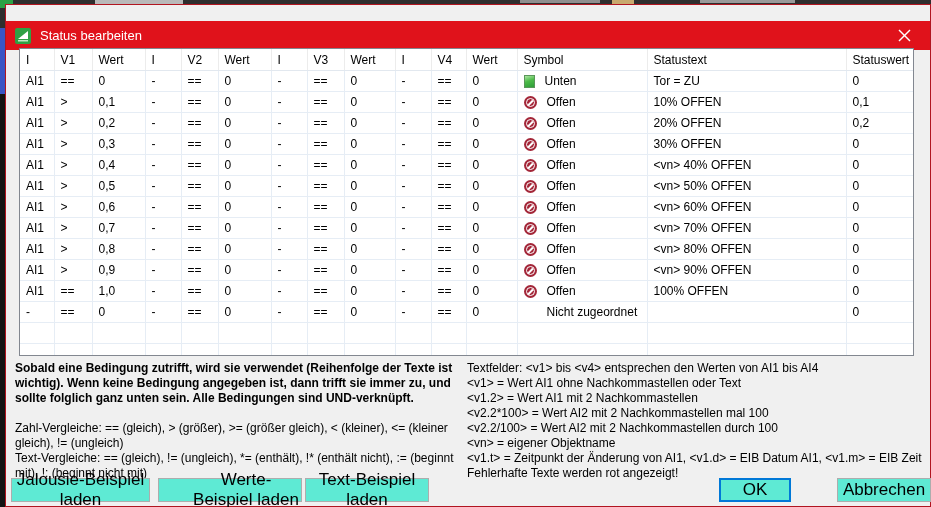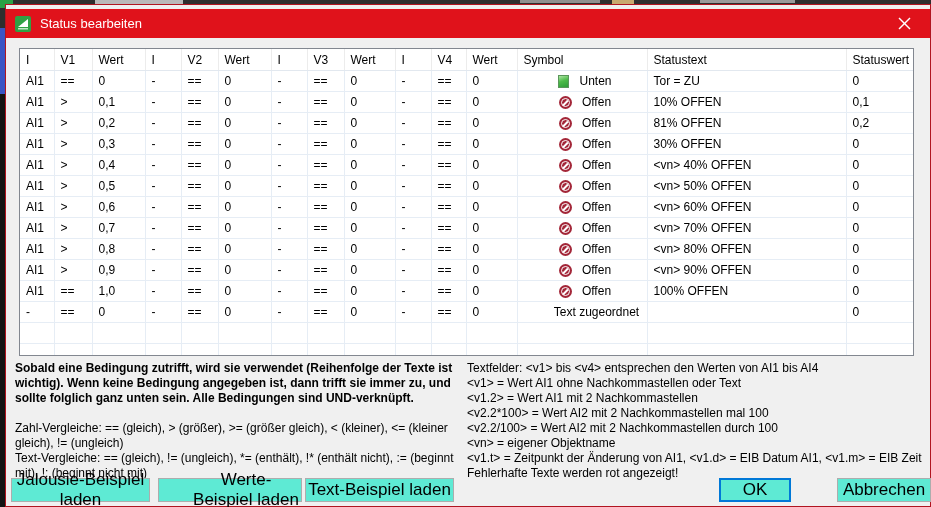--- a/index.html
+++ b/index.html
@@ -16,21 +16,21 @@
   .frag.gray2{left:520px;top:0;width:80px;height:3px;background:#8f8f8f;}
   .frag.gray3{left:700px;top:0;width:95px;height:3px;background:#9a9a9a;}
   .frag.blue{left:0;top:28px;width:5px;height:66px;background:#3a55c5;}
   .frag.dark{left:0;top:94px;width:5px;height:413px;background:#141414;}
 
   .dialog{
     position:absolute;left:5px;top:4px;width:926px;height:503px;
     background:#F0F0F0;border:1px solid #B11520;box-sizing:border-box;
   }
   .titlebar{
-    position:absolute;left:0;top:4px;right:0;height:29px;background:#E0121B;
+    position:absolute;left:0;top:16px;right:0;height:29px;background:#E0121B;
     display:flex;align-items:center;padding-left:9px;box-sizing:border-box;
   }
   .app-icon{width:16px;height:16px;display:inline-block;flex:0 0 auto;}
   .title{color:#ffffff;font-size:13px;margin-left:9px;white-space:nowrap;}
   .close-btn{
     position:absolute;right:6px;top:0;width:40px;height:29px;
     display:flex;align-items:center;justify-content:center;cursor:pointer;
   }
 
   .table-wrap{
@@ -42,21 +42,21 @@
     font-weight:normal;text-align:left;height:21px;padding:0 0 0 6px;
     border-right:1px solid #ececec;border-bottom:1px solid #e2e8ef;
     background:#ffffff;overflow:hidden;white-space:nowrap;
   }
   td{
     height:20px;padding:0 0 0 6px;
     border-right:1px solid #E6EDF5;border-bottom:1px solid #E6EDF5;
     overflow:hidden;white-space:nowrap;
   }
   tr>*:last-child{border-right:none;}
-  .sym{display:flex;align-items:center;gap:10px;justify-content:center;}
+  .sym{display:flex;align-items:center;gap:10px;}
   .sicon{width:13px;height:13px;display:inline-block;flex:0 0 auto;position:relative;}
   .sicon.unten{
     width:11px;height:13px;box-sizing:border-box;
     background:linear-gradient(160deg,#aee6a4 0%,#4dbb49 45%,#2e9d38 100%);
     border:1px solid #5a965a;
   }
   .sicon.offen{border-radius:50%;background:#A32638;}
   .sicon.offen::before{
     content:"";position:absolute;left:2px;top:2px;right:2px;bottom:2px;
     border:1px solid #ffffff;border-radius:50%;
@@ -74,21 +74,21 @@
   .info p.gap{margin-bottom:15px;font-weight:bold;}
 
   .btn{
     position:absolute;top:473px;height:24px;box-sizing:border-box;
     background:#5eead4;border:1px solid #ADADAD;
     font-family:"Liberation Sans",sans-serif;font-size:17px;color:#000;
     display:flex;align-items:center;justify-content:center;cursor:pointer;padding:0;
   }
   #btn-jalousie{left:5px;width:139px;}
   #btn-werte{left:152px;width:144px;padding-left:32px;}
-  #btn-text{left:299px;width:149px;}
+  #btn-text{left:299px;width:124px;}
   #btn-ok{left:713px;width:72px;border:2px solid #0078D7;}
   #btn-abbrechen{left:831px;width:94px;}
 </style>
 </head>
 <body>
 
 <div class="frag green"></div>
 <div class="frag gray1"></div>
 <div class="frag gray2"></div>
 <div class="frag tan"></div>
@@ -209,21 +209,21 @@
             <td>0</td>
             <td>-</td>
             <td>==</td>
             <td>0</td>
             <td>
               <span class="sym">
                 <span class="sicon offen"></span>
                 <span>Offen</span>
               </span>
             </td>
-            <td>81% OFFEN</td>
+            <td>20% OFFEN</td>
             <td>0,2</td>
           </tr>
           <tr>
             <td>AI1</td>
             <td>&gt;</td>
             <td>0,3</td>
             <td>-</td>
             <td>==</td>
             <td>0</td>
             <td>-</td>
@@ -404,21 +404,21 @@
             <td>0</td>
             <td>-</td>
             <td>==</td>
             <td>0</td>
             <td>-</td>
             <td>==</td>
             <td>0</td>
             <td>
               <span class="sym">
                 <span class="sicon none"></span>
-                <span>Text zugeordnet</span>
+                <span>Nicht zugeordnet</span>
               </span>
             </td>
             <td></td>
             <td>0</td>
           </tr>
           <tr>
             <td>&nbsp;</td>
             <td>&nbsp;</td>
             <td>&nbsp;</td>
             <td>&nbsp;</td>

